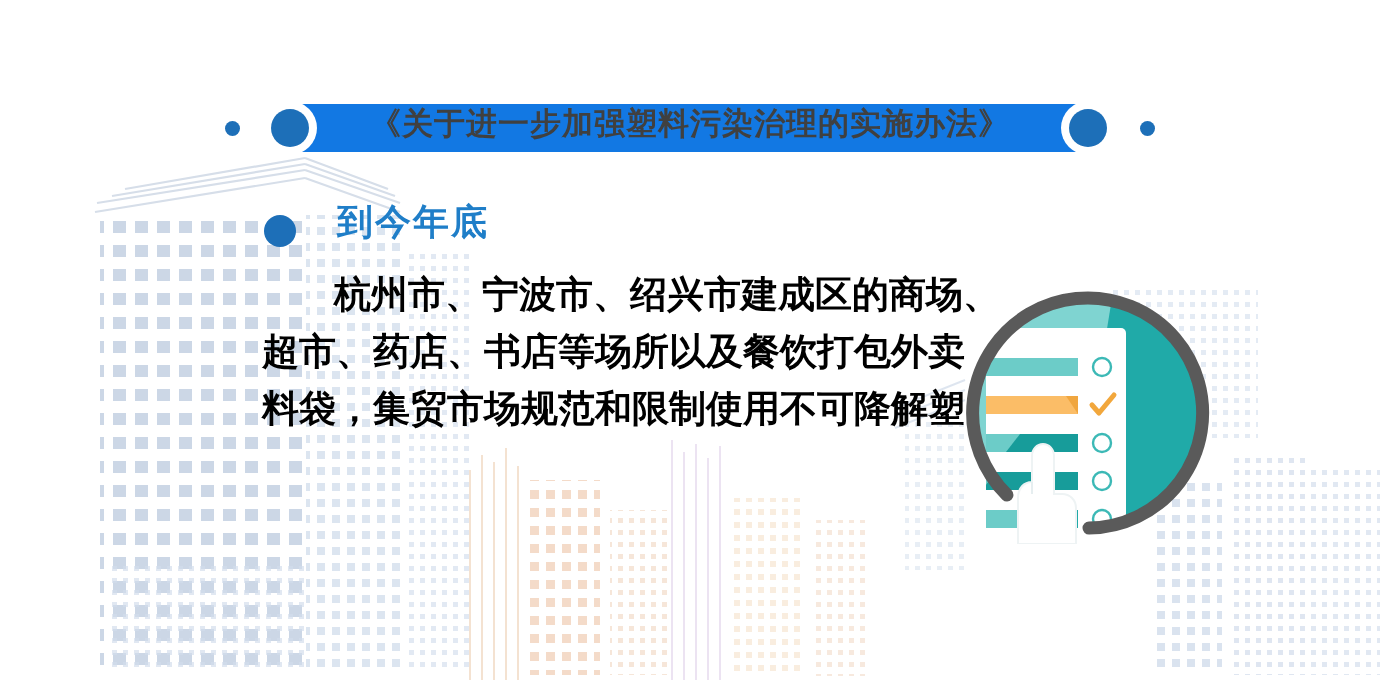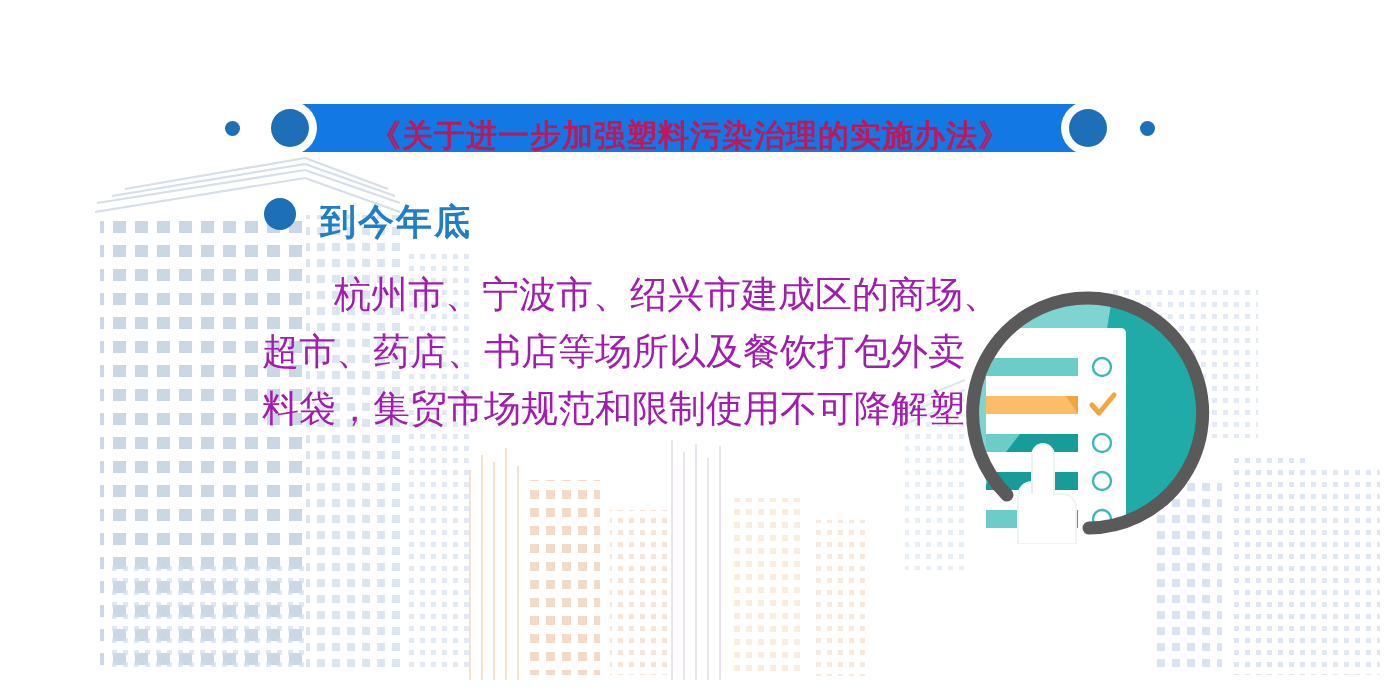--- a/index.html
+++ b/index.html
@@ -70,39 +70,40 @@
     width: 15px;
     height: 15px;
     border-radius: 50%;
     background: #1d6fb8;
   }
   .banner-dot-small.left  { left: 10px; }
   .banner-dot-small.right { left: 925px; }
   .banner-text {
     position: absolute;
     left: 90px;
-    top: 12px;
+    top: 0;
     width: 770px;
     height: 36px;
     line-height: 48px;
     text-align: center;
-    color: #be185d;
+    color: #404040;
     font-size: 31px;
     font-weight: bold;
     letter-spacing: 1px;
     white-space: nowrap;
   }
 
   
   .subhead {
     position: absolute;
     left: 264px;
     top: 198px;
     display: flex;
-    align-items: flex-start;
+    align-items: flex-end;
+    gap: 17px;
   }
   .subhead-bullet {
     width: 32px;
     height: 32px;
     border-radius: 50%;
     background: #1d6fb8;
     flex: none;
   }
   .subhead-text {
     margin-left: 24px;
@@ -114,26 +115,26 @@
   }
 
   
   .body-text {
     position: absolute;
     left: 262px;
     top: 266px;
     width: 712px;
   }
   .body-line {
-    color: #a21caf;
+    color: #000000;
     font-size: 37px;
     line-height: 57px;
     letter-spacing: 0px;
     white-space: nowrap;
-    font-weight: 400;
+    font-weight: 700;
   }
   .body-line.indent { text-indent: 72px; }
 
   
   .illo {
     position: absolute;
     left: 962px;
     top: 282px;
     width: 262px;
     height: 262px;

